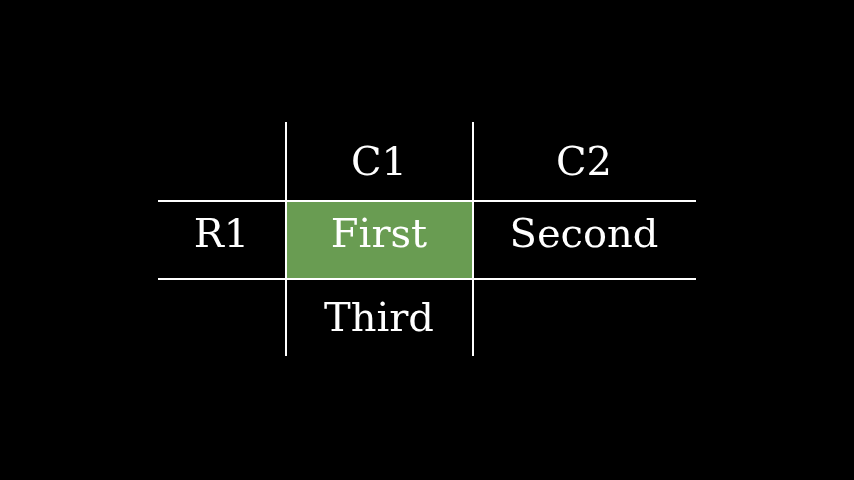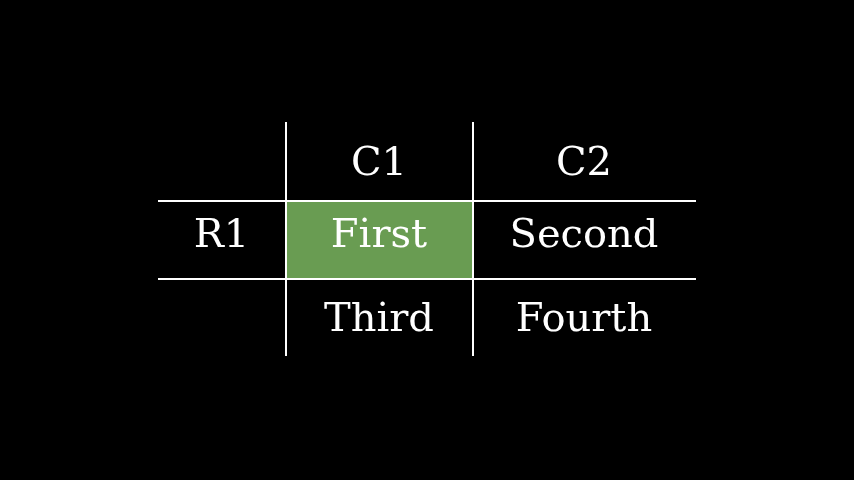--- a/index.html
+++ b/index.html
@@ -74,15 +74,14 @@
 
   <div class="cell col-label row-header"></div>
   <div class="cell col-c1 row-header">C1</div>
   <div class="cell col-c2 row-header">C2</div>
 
   <div class="cell col-label row-r1">R1</div>
   <div class="cell col-c2 row-r1">Second</div>
   <div class="cell col-c1 row-r1">First</div>
 
   <div class="cell col-c1 row-r2">Third</div>
-  <div class="cell col-c2 row-r2">Fourth</div>
 
 </div>
 
 </body></html>

